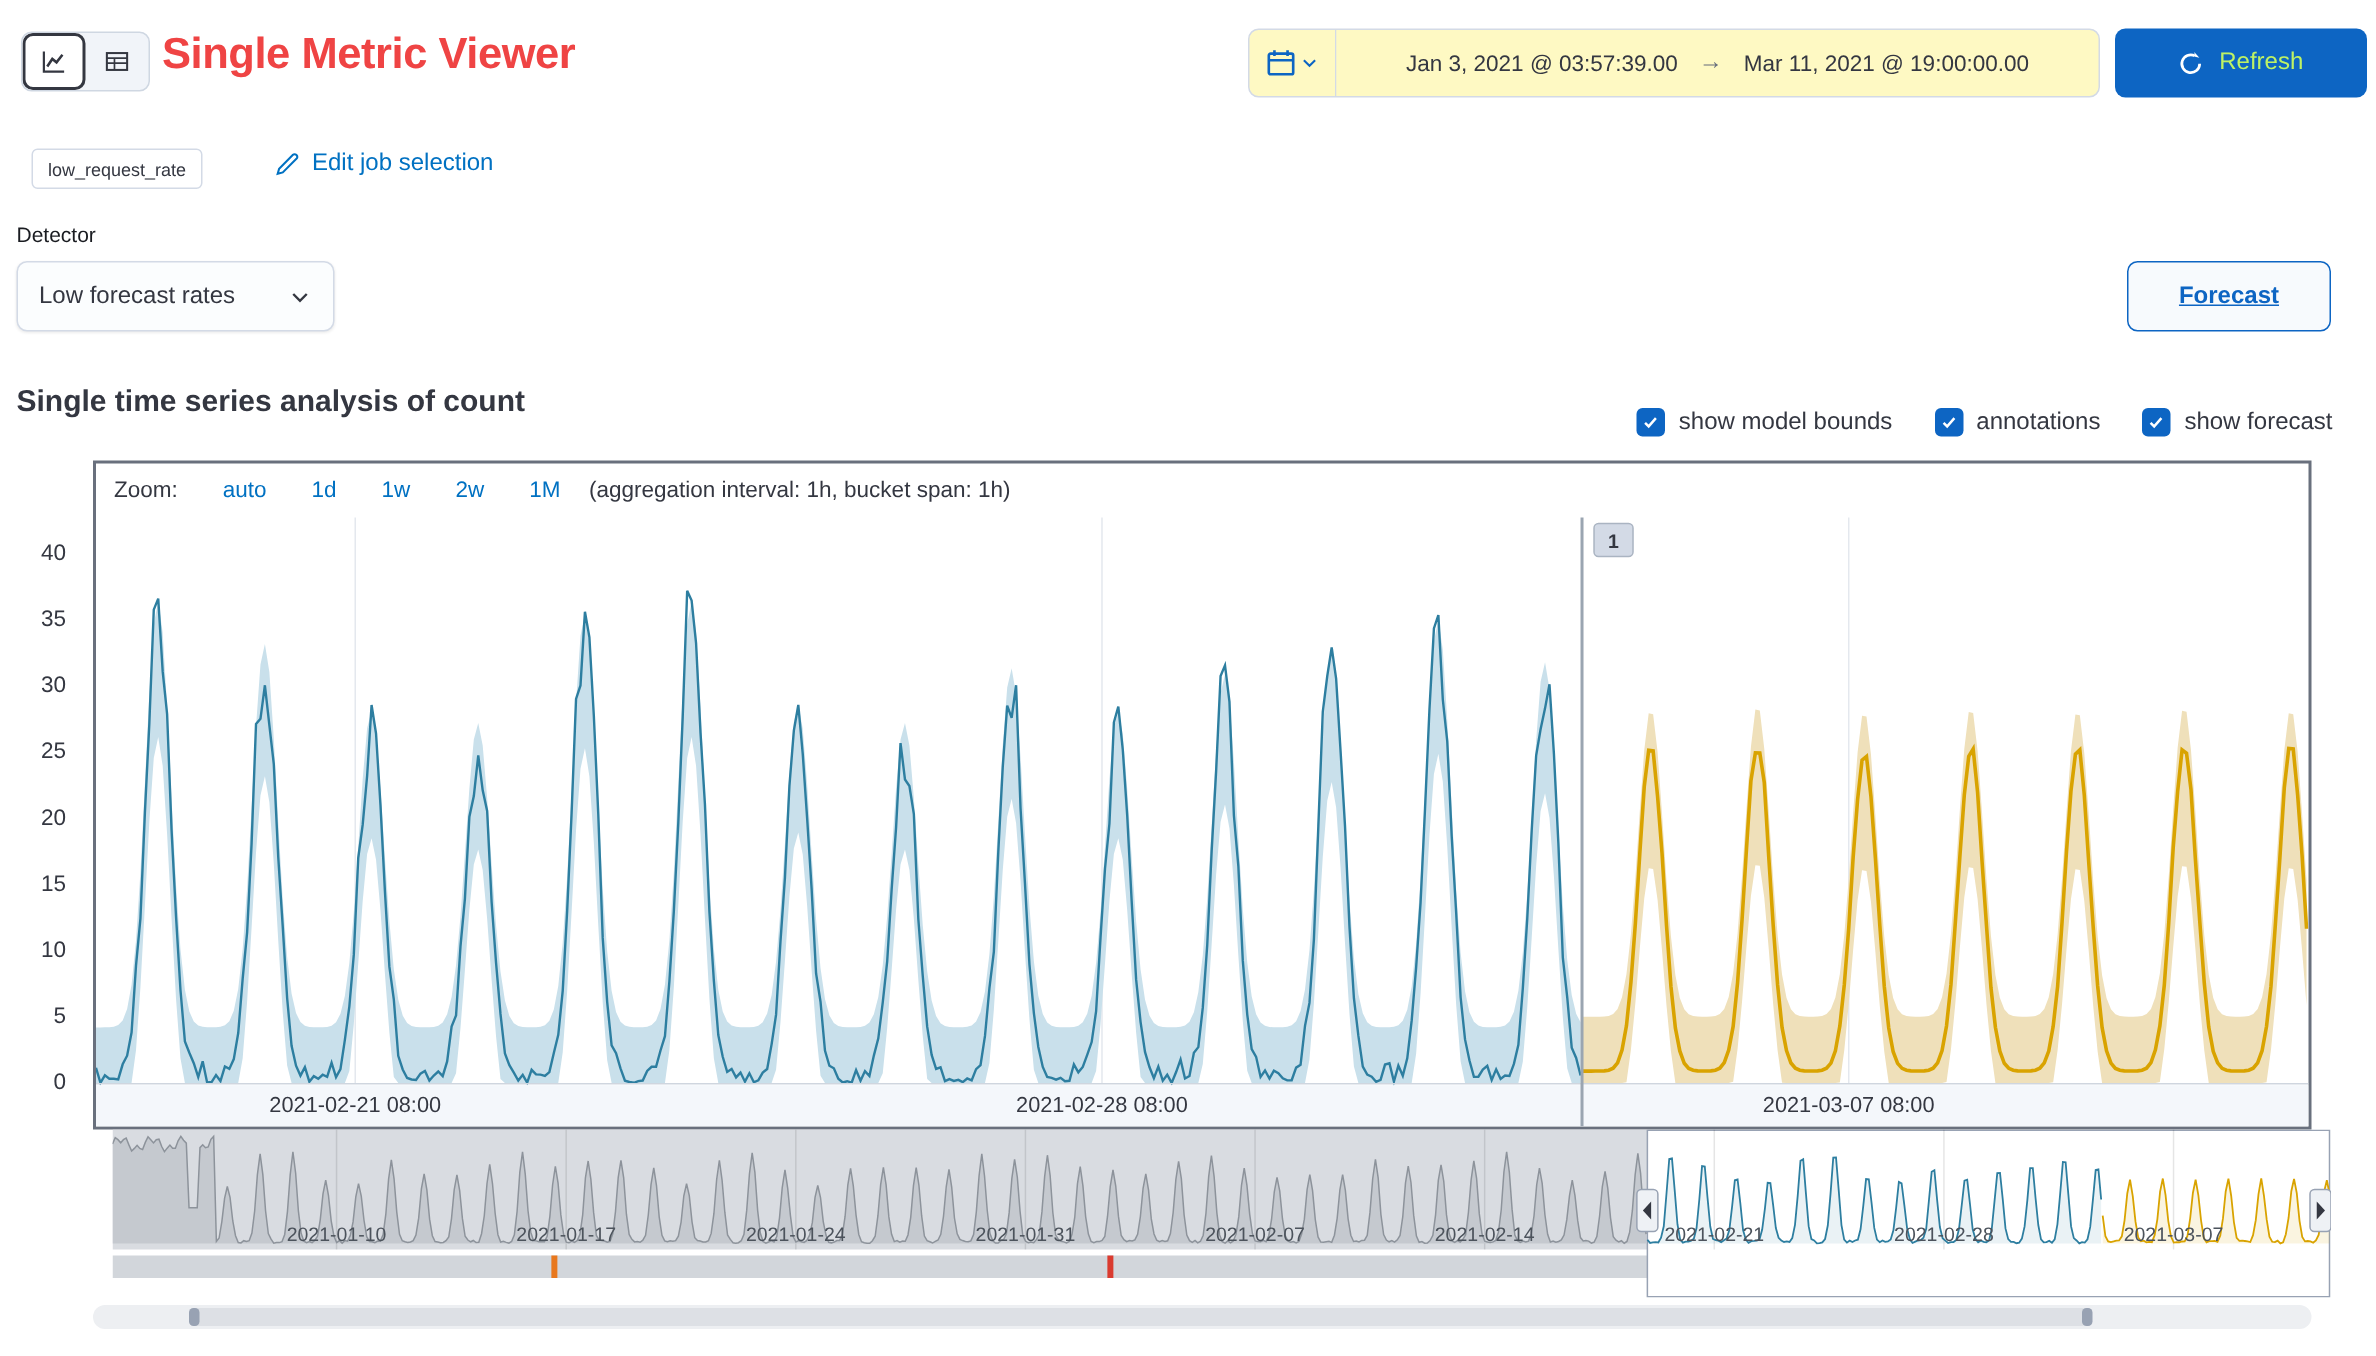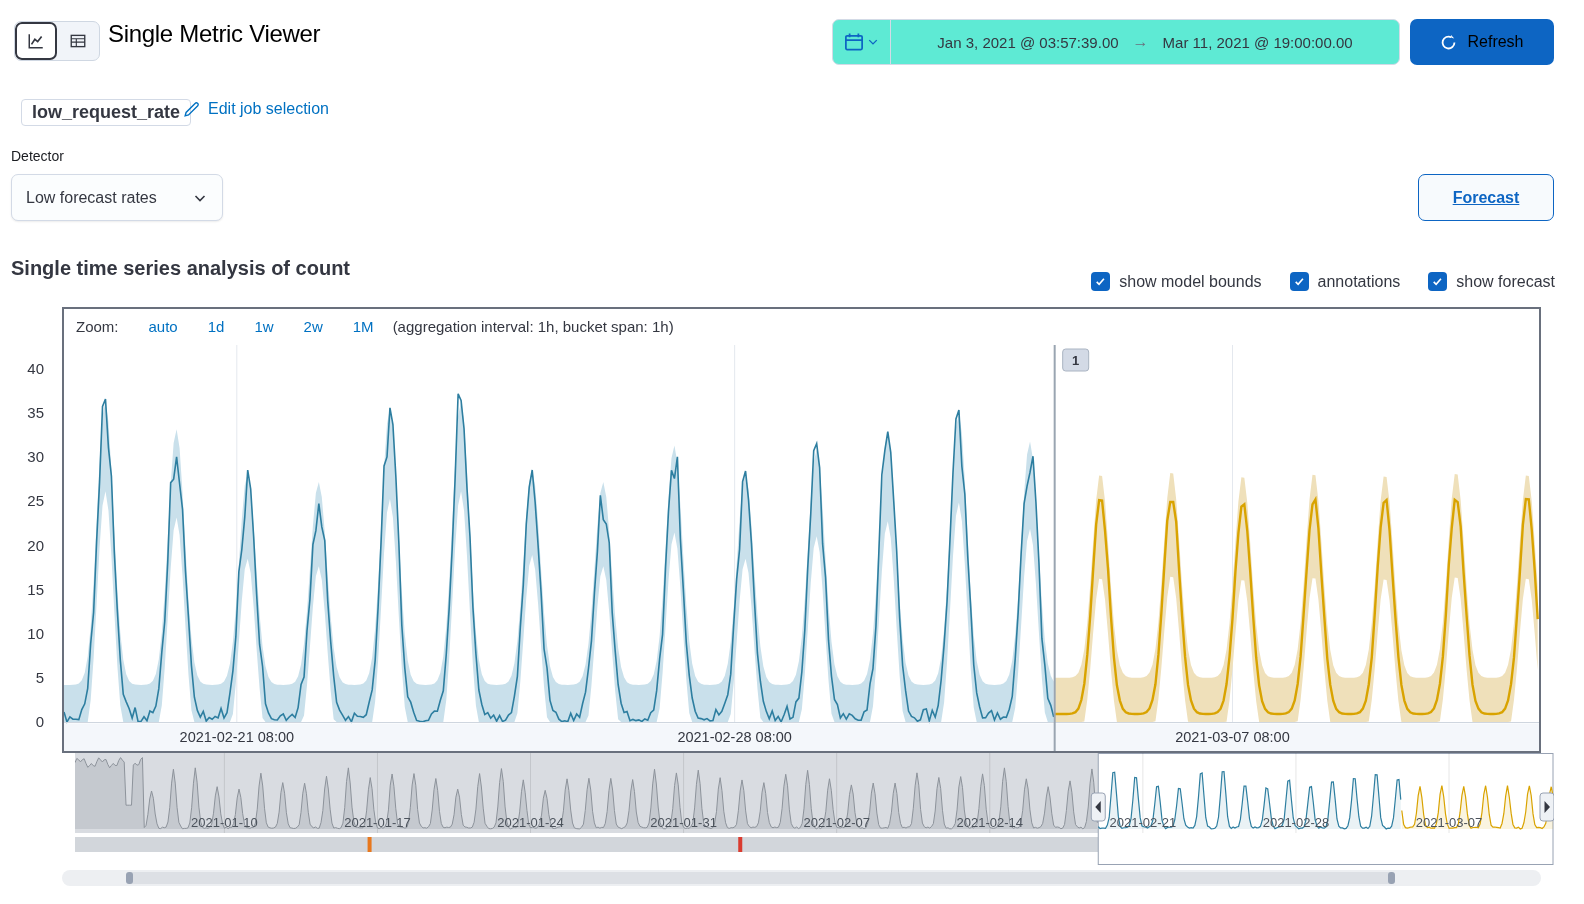--- a/index.html
+++ b/index.html
@@ -12,36 +12,36 @@
     overflow:hidden;
   }
   .abs { position:absolute; }
   button { font:inherit; border:none; background:none; cursor:pointer; }
 
   
   .view-toggle { left:14px; top:21px; width:86px; height:40px; border:1px solid #cfd7e2;
     border-radius:7px; display:flex; background:#f1f4f9; overflow:hidden; }
   .vt-btn { flex:1; display:flex; align-items:center; justify-content:center; }
   .vt-btn.active { background:#fff; outline:2px solid #343741; outline-offset:-2px; border-radius:7px; }
-  .page-title { left:108px; top:20px; font-size:24px; font-weight:400; color:#000000; letter-spacing:-0.3px; }
+  .page-title { left:108px; top:20px; font-size:29px; font-weight:700; color:#ef4444; letter-spacing:-0.3px; }
 
   .date-picker { left:832px; top:19px; width:568px; height:46px; border:1px solid #d3dae6;
-    border-radius:7px; display:flex; align-items:stretch; background:#5eead4; }
+    border-radius:7px; display:flex; align-items:stretch; background:#fef9c3; }
   .dp-cal { width:58px; border-right:1px solid #d3dae6; display:flex; align-items:center;
     justify-content:center; gap:3px; border-radius:7px 0 0 7px; }
   .dp-dates { flex:1; display:flex; align-items:center; justify-content:center; gap:14px; font-size:15px; color:#343741; }
   .dp-arrow { color:#69707d; font-size:16px; }
 
-  .refresh-btn { left:1410px; top:19px; width:144px; height:46px; background:#0d65c3; color:#000000;
+  .refresh-btn { left:1410px; top:19px; width:168px; height:46px; background:#0d65c3; color:#bef264;
     border-radius:7px; display:flex; align-items:center; justify-content:center; gap:10px;
     font-size:16px; font-weight:500; }
 
   
   .job-badge { left:21px; top:99px; height:27px; padding:4px 10px; border:1px solid #d3dae6;
-    border-radius:4px; font-size:18px; display:inline-flex; align-items:center; color:#343741; background:#fff;font-weight:bold; }
+    border-radius:4px; font-size:12px; display:inline-flex; align-items:center; color:#343741; background:#fff; }
   .edit-link { left:183px; top:100px; display:flex; gap:8px; align-items:center; color:#0071c2; font-size:16px; cursor:pointer; }
 
   
   .detector-label { left:11px; top:148px; font-size:14px; font-weight:400; color:#1a1c21; }
   .detector-select { left:11px; top:174px; width:212px; height:47px; background:#fbfdfe;
     border:1px solid #d3dae6; border-radius:7px; box-shadow:0 1px 2px rgba(0,0,0,0.08);
     display:flex; align-items:center; justify-content:space-between; padding:0 14px; font-size:16px; color:#343741; cursor:pointer; }
   .forecast-btn { left:1418px; top:174px; width:136px; height:47px; border:1.5px solid #0d65c3;
     background:#f7fafd; color:#0d65c3; font-weight:700; text-decoration:underline; font-size:16px;
     border-radius:7px; display:flex; align-items:center; justify-content:center; }

